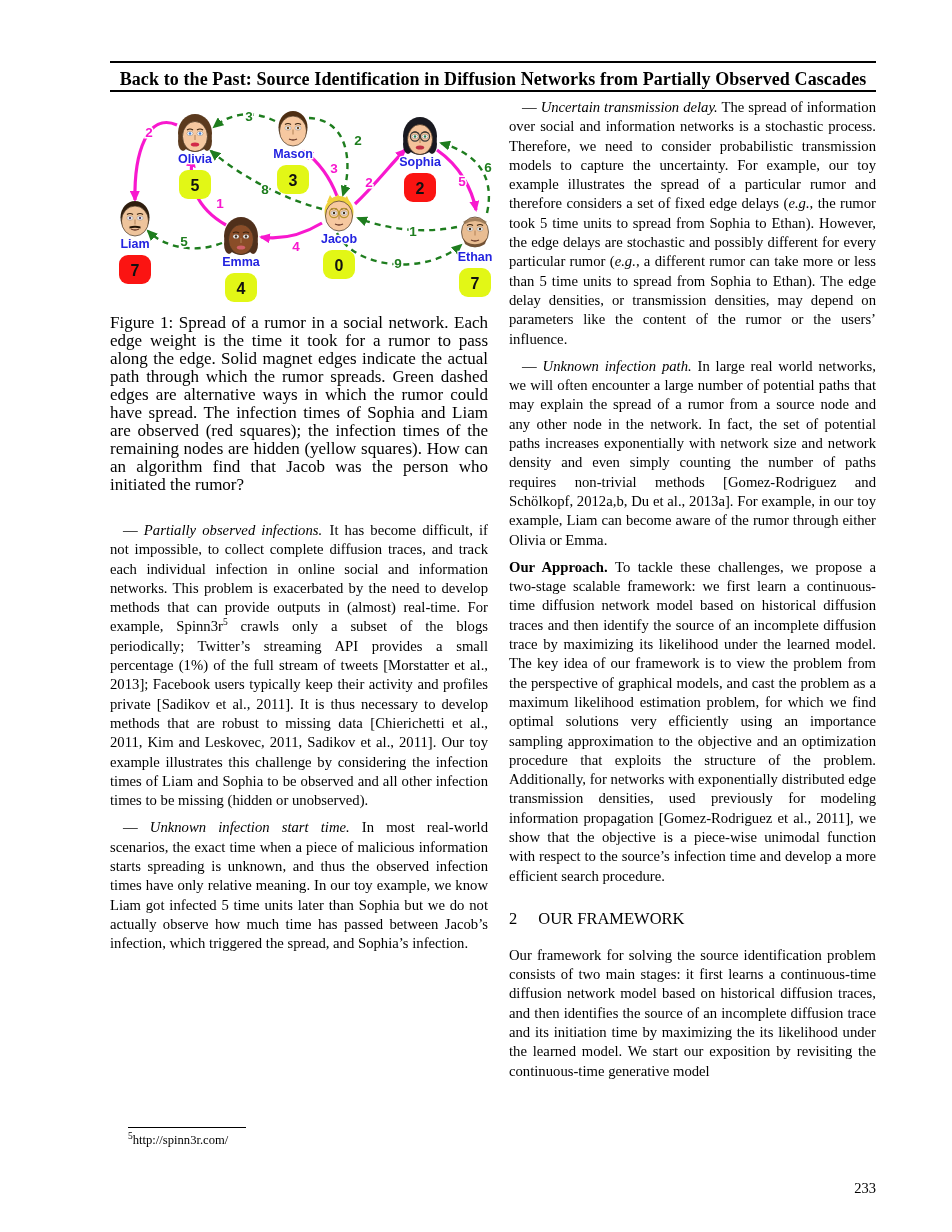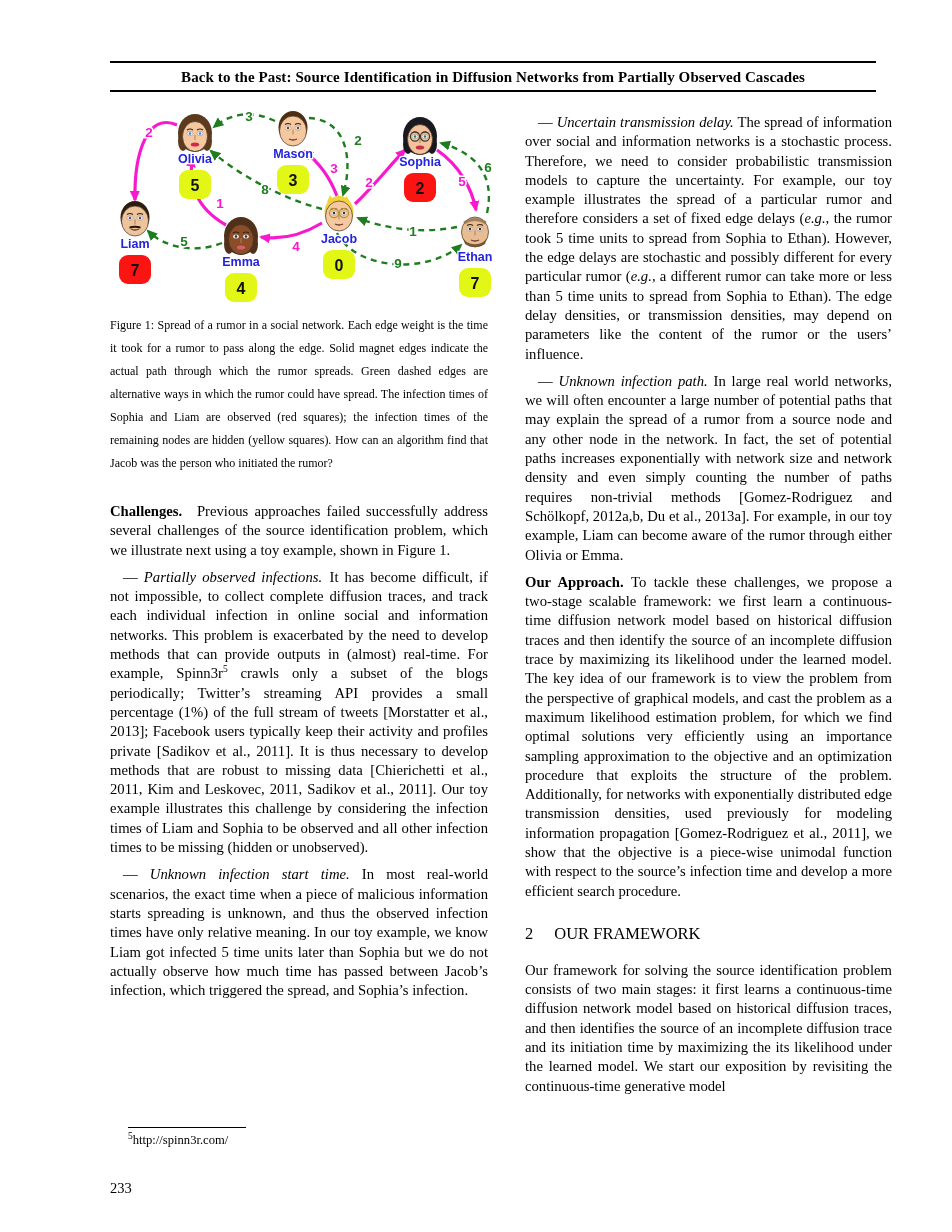--- a/index.html
+++ b/index.html
@@ -5,46 +5,46 @@
   html,body{margin:0;padding:0;}
   body{
     width:952px;height:1232px;position:relative;background:#ffffff;color:#000;
     font-family:"Liberation Serif", serif;overflow:hidden;
   }
   .hrule{position:absolute;left:110px;width:766px;background:#000;}
   #rule-top{top:61px;height:2px;}
   #rule-bottom{top:90px;height:2px;}
   #running-title{
     position:absolute;left:110px;width:766px;top:69px;text-align:center;
-    font-weight:bold;font-size:15px;letter-spacing:.1px;
+    font-weight:bold;font-size:18px;letter-spacing:.1px;
   }
   .col{position:absolute;top:103px;}
   #col-left{left:110px;width:378px;}
-  #col-right{left:509px;width:367px;top:113px;margin-left:16px;}
+  #col-right{left:509px;width:367px;top:98px;}
   p.body-p{margin:0 0 8px 0;text-align:justify;font-size:14.7px;line-height:19.3px;}
   p.indent{text-indent:13px;}
   .b{font-weight:bold;}
   .i{font-style:italic;}
   sup{font-size:9.5px;line-height:0;}
   #figure-1{position:relative;width:388px;height:201px;margin:1px 0 7px 0;}
   #figure-1 svg{width:388px;height:201px;display:block;}
-  #fig-caption{margin:9px 0 27px 0;text-align:justify;font-size:12px;line-height:23px;}
+  #fig-caption{margin:9px 0 27px 0;text-align:justify;font-size:17px;line-height:18px;}
   .wl{font-family:"Liberation Sans",sans-serif;font-weight:bold;font-size:13.5px;
       text-anchor:middle;paint-order:stroke;stroke:#fff;stroke-width:3px;}
   .nn{font-family:"Liberation Sans",sans-serif;font-weight:bold;font-size:12.5px;
       text-anchor:middle;paint-order:stroke;stroke:#fff;stroke-width:2.5px;}
   .nv{font-family:"Liberation Sans",sans-serif;font-weight:bold;font-size:16px;
       fill:#111;text-anchor:middle;}
   .e-actual{fill:none;stroke-width:3.2px;}
   .e-alt{fill:none;stroke-width:2.4px;stroke-dasharray:6 5;}
   #section-heading{font-size:16.5px;font-weight:normal;margin:23px 0 17px 0;}
   #section-heading .num{margin-right:21px;}
   #footnote{position:absolute;left:110px;top:1127px;width:378px;font-size:12.6px;margin-left:18px;}
   #footnote-rule{width:118px;height:1px;background:#000;margin-bottom:5px;}
-  #page-number{position:absolute;left:110px;width:766px;top:1180px;text-align:left;font-size:14.5px;}
+  #page-number{position:absolute;left:110px;width:766px;top:1180px;text-align:right;font-size:14.5px;}
 </style>
 </head>
 <body>
 
 <div class="hrule" id="rule-top"></div>
 <div id="running-title">Back to the Past: Source Identification in Diffusion Networks from Partially Observed Cascades</div>
 <div class="hrule" id="rule-bottom"></div>
 
 <div class="col" id="col-left">
   <div id="figure-1">
@@ -240,21 +240,20 @@
             <path d="M-4,8 Q0,10 4,8" stroke="#6b3b2a" stroke-width="1.3" fill="none"></path>
           </g>
           <text class="nn" y="29" fill="#2424e0">Ethan</text>
           <rect x="-16" y="36" width="32" height="29" rx="9" fill="#e2f716"></rect>
           <text class="nv" y="57">7</text>
         </g>
       </svg>
   </div>
   <p id="fig-caption">Figure 1: Spread of a rumor in a social network. Each edge weight is the time it took for a rumor to pass along the edge. Solid magnet edges indicate the actual path through which the rumor spreads. Green dashed edges are alternative ways in which the rumor could have spread. The infection times of Sophia and Liam are observed (red squares); the infection times of the remaining nodes are hidden (yellow squares). How can an algorithm find that Jacob was the person who initiated the rumor?</p>
   <div id="left-paras">
-      <p class="body-p"><span class="b">Challenges.</span><span> Previous approaches failed successfully address several challenges of the source identification problem, which we illustrate next using a toy example, shown in Figure 1.</span></p>
       <p class="body-p indent"><span>— </span><span class="i">Partially observed infections.</span><span> It has become difficult, if not impossible, to collect complete diffusion traces, and track each individual infection in online social and information networks. This problem is exacerbated by the need to develop methods that can provide outputs in (almost) real-time. For example, Spinn3r</span><sup>5</sup><span> crawls only a subset of the blogs periodically; Twitter’s streaming API provides a small percentage (1%) of the full stream of tweets [Morstatter et al., 2013]; Facebook users typically keep their activity and profiles private [Sadikov et al., 2011]. It is thus necessary to develop methods that are robust to missing data [Chierichetti et al., 2011, Kim and Leskovec, 2011, Sadikov et al., 2011]. Our toy example illustrates this challenge by considering the infection times of Liam and Sophia to be observed and all other infection times to be missing (hidden or unobserved).</span></p>
       <p class="body-p indent"><span>— </span><span class="i">Unknown infection start time.</span><span> In most real-world scenarios, the exact time when a piece of malicious information starts spreading is unknown, and thus the observed infection times have only relative meaning. In our toy example, we know Liam got infected 5 time units later than Sophia but we do not actually observe how much time has passed between Jacob’s infection, which triggered the spread, and Sophia’s infection.</span></p>
     </div>
 </div>
 
 <div class="col" id="col-right">
   <div id="right-paras-1">
       <p class="body-p indent"><span>— </span><span class="i">Uncertain transmission delay.</span><span> The spread of information over social and information networks is a stochastic process. Therefore, we need to consider probabilistic transmission models to capture the uncertainty. For example, our toy example illustrates the spread of a particular rumor and therefore considers a set of fixed edge delays (</span><span class="i">e.g.</span><span>, the rumor took 5 time units to spread from Sophia to Ethan). However, the edge delays are stochastic and possibly different for every particular rumor (</span><span class="i">e.g.</span><span>, a different rumor can take more or less than 5 time units to spread from Sophia to Ethan). The edge delay densities, or transmission densities, may depend on parameters like the content of the rumor or the users’ influence.</span></p>
       <p class="body-p indent"><span>— </span><span class="i">Unknown infection path.</span><span> In large real world networks, we will often encounter a large number of potential paths that may explain the spread of a rumor from a source node and any other node in the network. In fact, the set of potential paths increases exponentially with network size and network density and even simply counting the number of paths requires non-trivial methods [Gomez-Rodriguez and Schölkopf, 2012a,b, Du et al., 2013a]. For example, in our toy example, Liam can become aware of the rumor through either Olivia or Emma.</span></p>
       <p class="body-p"><span class="b">Our Approach.</span><span> To tackle these challenges, we propose a two-stage scalable framework: we first learn a continuous-time diffusion network model based on historical diffusion traces and then identify the source of an incomplete diffusion trace by maximizing its likelihood under the learned model. The key idea of our framework is to view the problem from the perspective of graphical models, and cast the problem as a maximum likelihood estimation problem, for which we find optimal solutions very efficiently using an importance sampling approximation to the objective and an optimization procedure that exploits the structure of the problem. Additionally, for networks with exponentially distributed edge transmission densities, used previously for modeling information propagation [Gomez-Rodriguez et al., 2011], we show that the objective is a piece-wise unimodal function with respect to the source’s infection time and develop a more efficient search procedure.</span></p>

